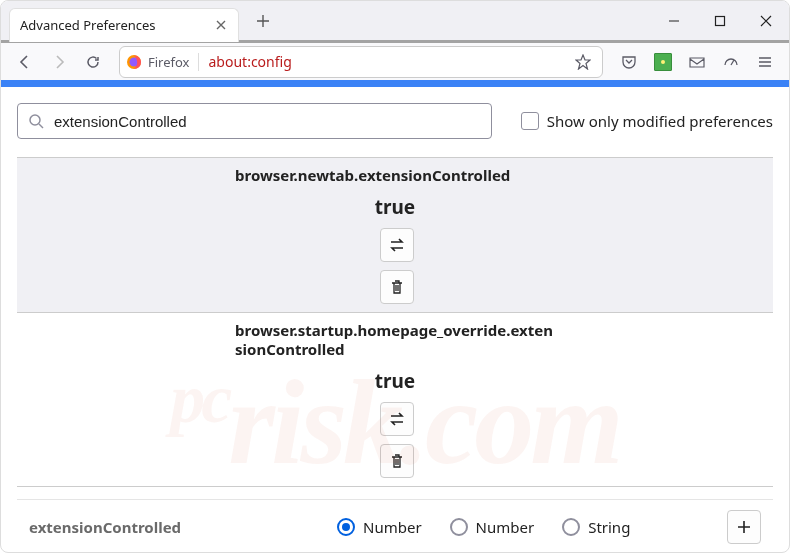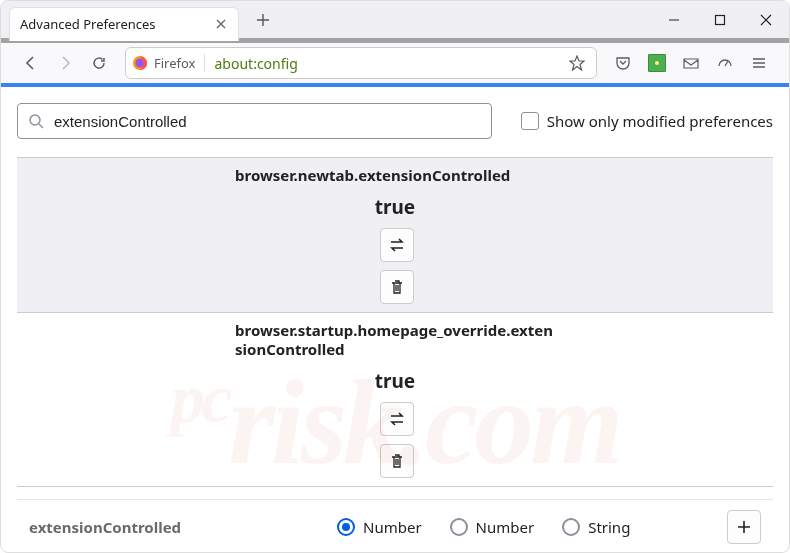--- a/index.html
+++ b/index.html
@@ -1,35 +1,35 @@
 <!DOCTYPE html>
 <html><head>
 <meta charset="utf-8">
 <style>
 * { box-sizing: border-box; margin: 0; padding: 0; }
 body { font-family: system-ui, -apple-system, 'Segoe UI', sans-serif; font-size: 13px; background: #fff; width: 790px; height: 553px; overflow: hidden; position: relative; border: 1px solid #ddd; border-radius: 8px; }
 
 
-.titlebar { display: flex; align-items: center; height: 42px; background: #f0f0f4; border-bottom: 5px solid #a3a3a3; padding-left: 8px; }
+.titlebar { display: flex; align-items: center; height: 42px; background: #f0f0f4; border-bottom: 3px solid #a3a3a3; padding-left: 8px; }
 .tab { display: flex; align-items: center; background: #fff; height: 34px; margin-top: 8px; padding: 0 10px; border-radius: 6px 6px 0 0; min-width: 230px; border: 1px solid #e0e0e0; border-bottom: none; }
 .tab-title { flex: 1; font-size: 13px; color: #222; }
 .tab-close { width: 14px; height: 14px; color: #666; cursor: pointer; display: flex; align-items: center; justify-content: center; }
 .newtab { margin-left: 10px; width: 28px; height: 28px; display: flex; align-items: center; justify-content: center; color: #555; cursor: pointer; border-radius: 4px; }
 .spacer { flex: 1; }
 .win-controls { display: flex; height: 42px; }
 .wc { width: 46px; display: flex; align-items: center; justify-content: center; color: #222; cursor: pointer; }
 
 
-.toolbar { display: flex; align-items: center; height: 44px; background: #f9f9fb; border-bottom: 4px solid #3b82f6; padding: 0 14px; gap: 2px; }
+.toolbar { display: flex; align-items: center; height: 44px; background: #f9f9fb; border-bottom: 7px solid #3b82f6; padding: 0 8px; gap: 2px; }
 .nav-btn { width: 32px; height: 32px; display: flex; align-items: center; justify-content: center; color: #5b5b66; border-radius: 4px; cursor: pointer; }
 .nav-btn.disabled { color: #bbb; cursor: default; }
 .urlbar { flex: 1; display: flex; align-items: center; background: #fff; border: 1px solid #ccc; border-radius: 6px; height: 32px; margin: 0 8px; padding: 0 6px; gap: 6px; }
 .identity { display: flex; align-items: center; gap: 6px; color: #5b5b66; padding-right: 8px; border-right: 1px solid #ddd; }
 .ff-icon { width: 16px; height: 16px; }
-.url-text { flex: 1; color: #4d7c0f; font-size: 14px; text-align: left; padding-left: 4px; }
+.url-text { flex: 1; color: #b91c1c; font-size: 14px; text-align: left; padding-left: 4px; }
 .url-action { width: 26px; height: 26px; display: flex; align-items: center; justify-content: center; color: #5b5b66; cursor: pointer; }
 .toolbar-btn { width: 32px; height: 32px; display: flex; align-items: center; justify-content: center; color: #5b5b66; border-radius: 4px; cursor: pointer; }
 .ext-icon { width: 18px; height: 18px; background: #4caf50; border: 1px solid #388e3c; border-radius: 1px; display: flex; align-items: center; justify-content: center; }
 
 
 .content { padding: 16px; }
 .search-row { display: flex; gap: 20px; align-items: center; margin-bottom: 18px; }
 .search-box { flex: 1; display: flex; align-items: center; border: 1px solid #8f8f9d; border-radius: 4px; height: 36px; padding: 0 10px; gap: 10px; }
 .search-box input { border: none; outline: none; flex: 1; font-size: 15px; color: #222; background: transparent; }
 .checkbox-wrap { display: flex; align-items: center; gap: 8px; font-size: 15px; color: #222; margin-left: 9px; }

